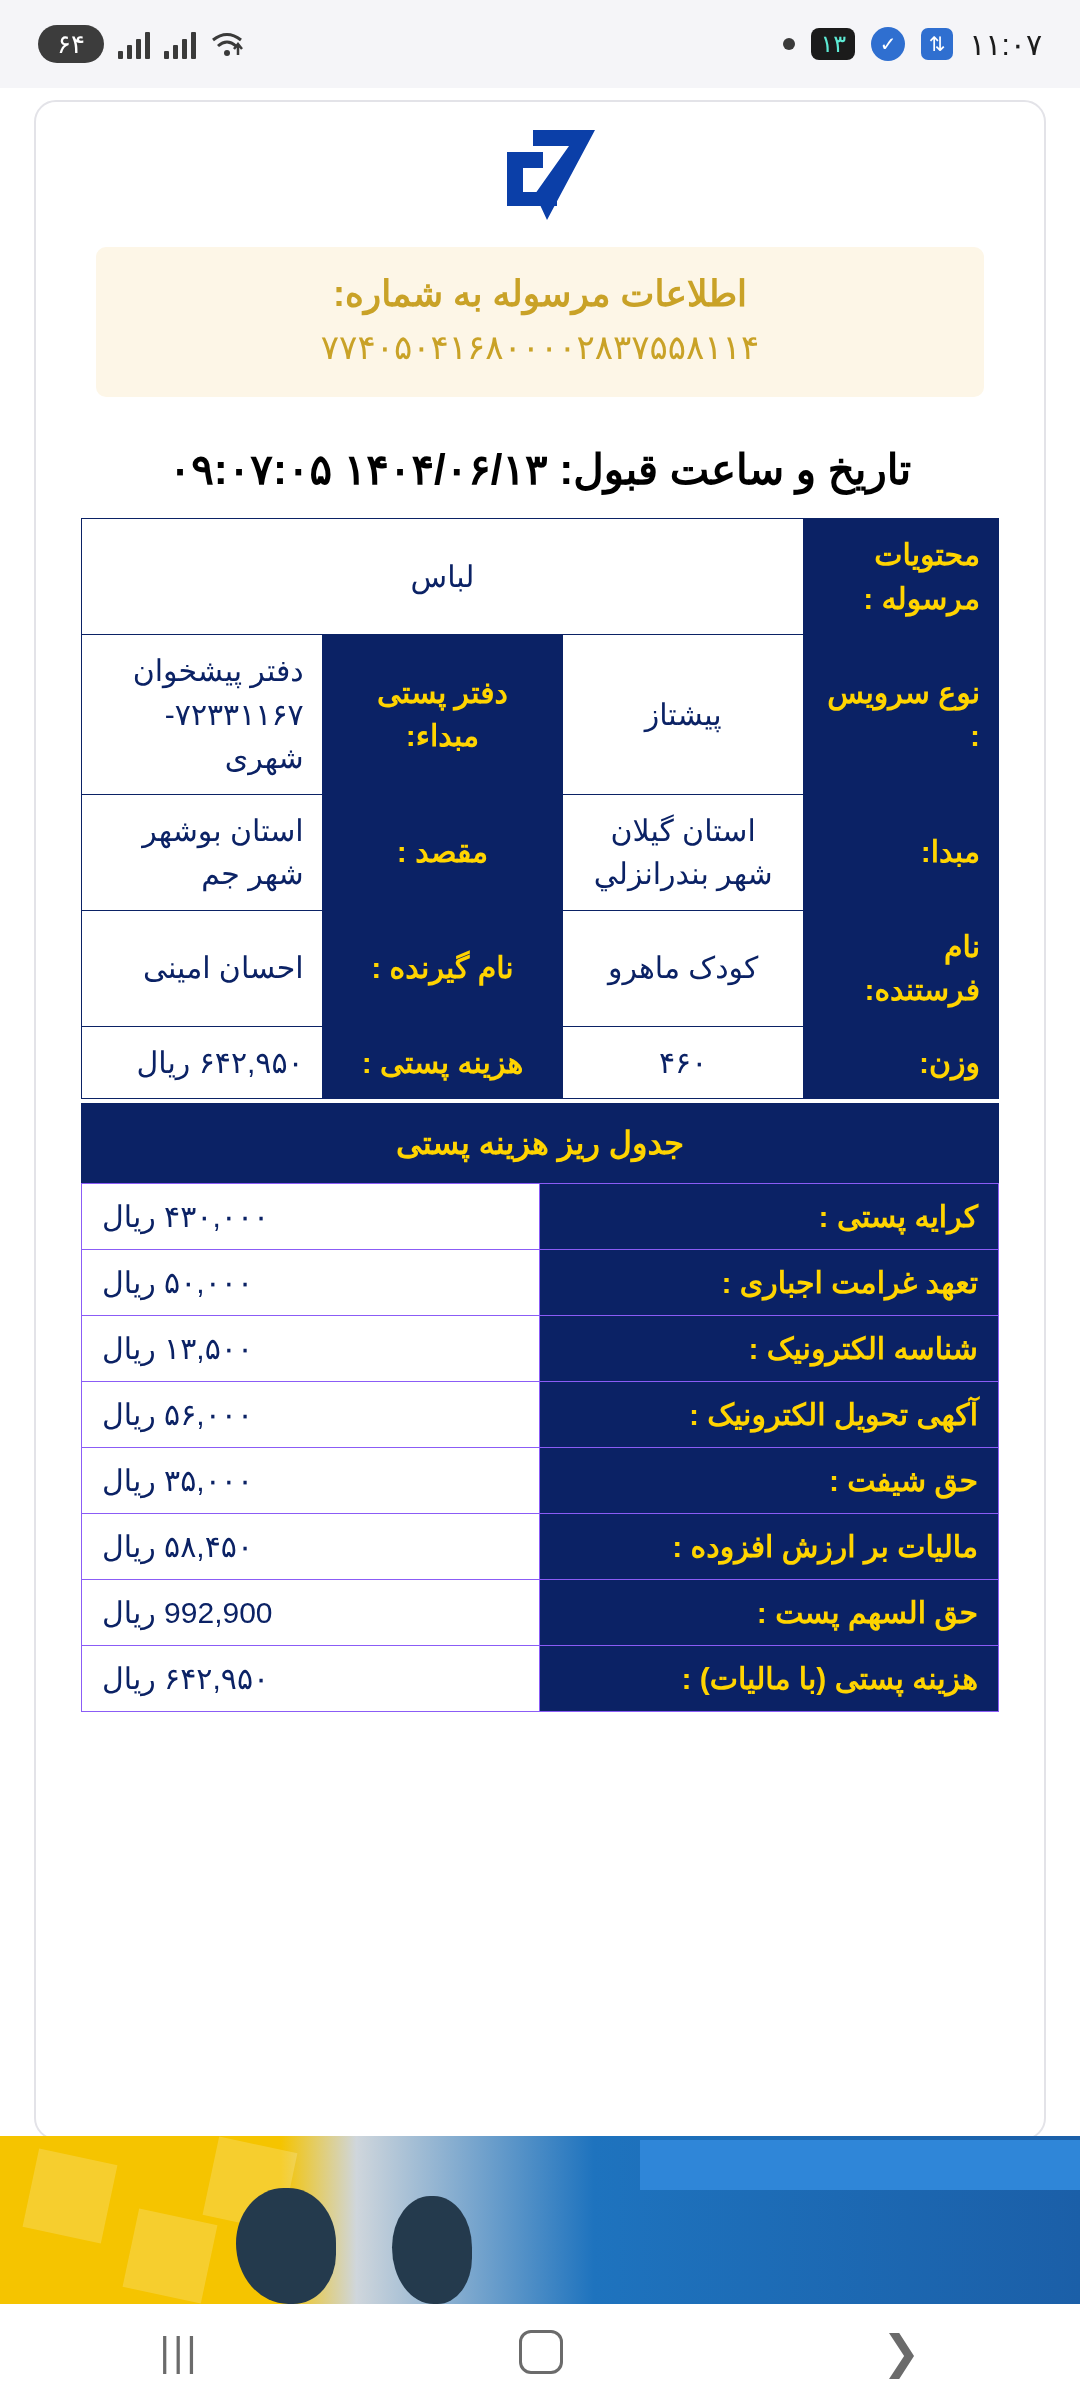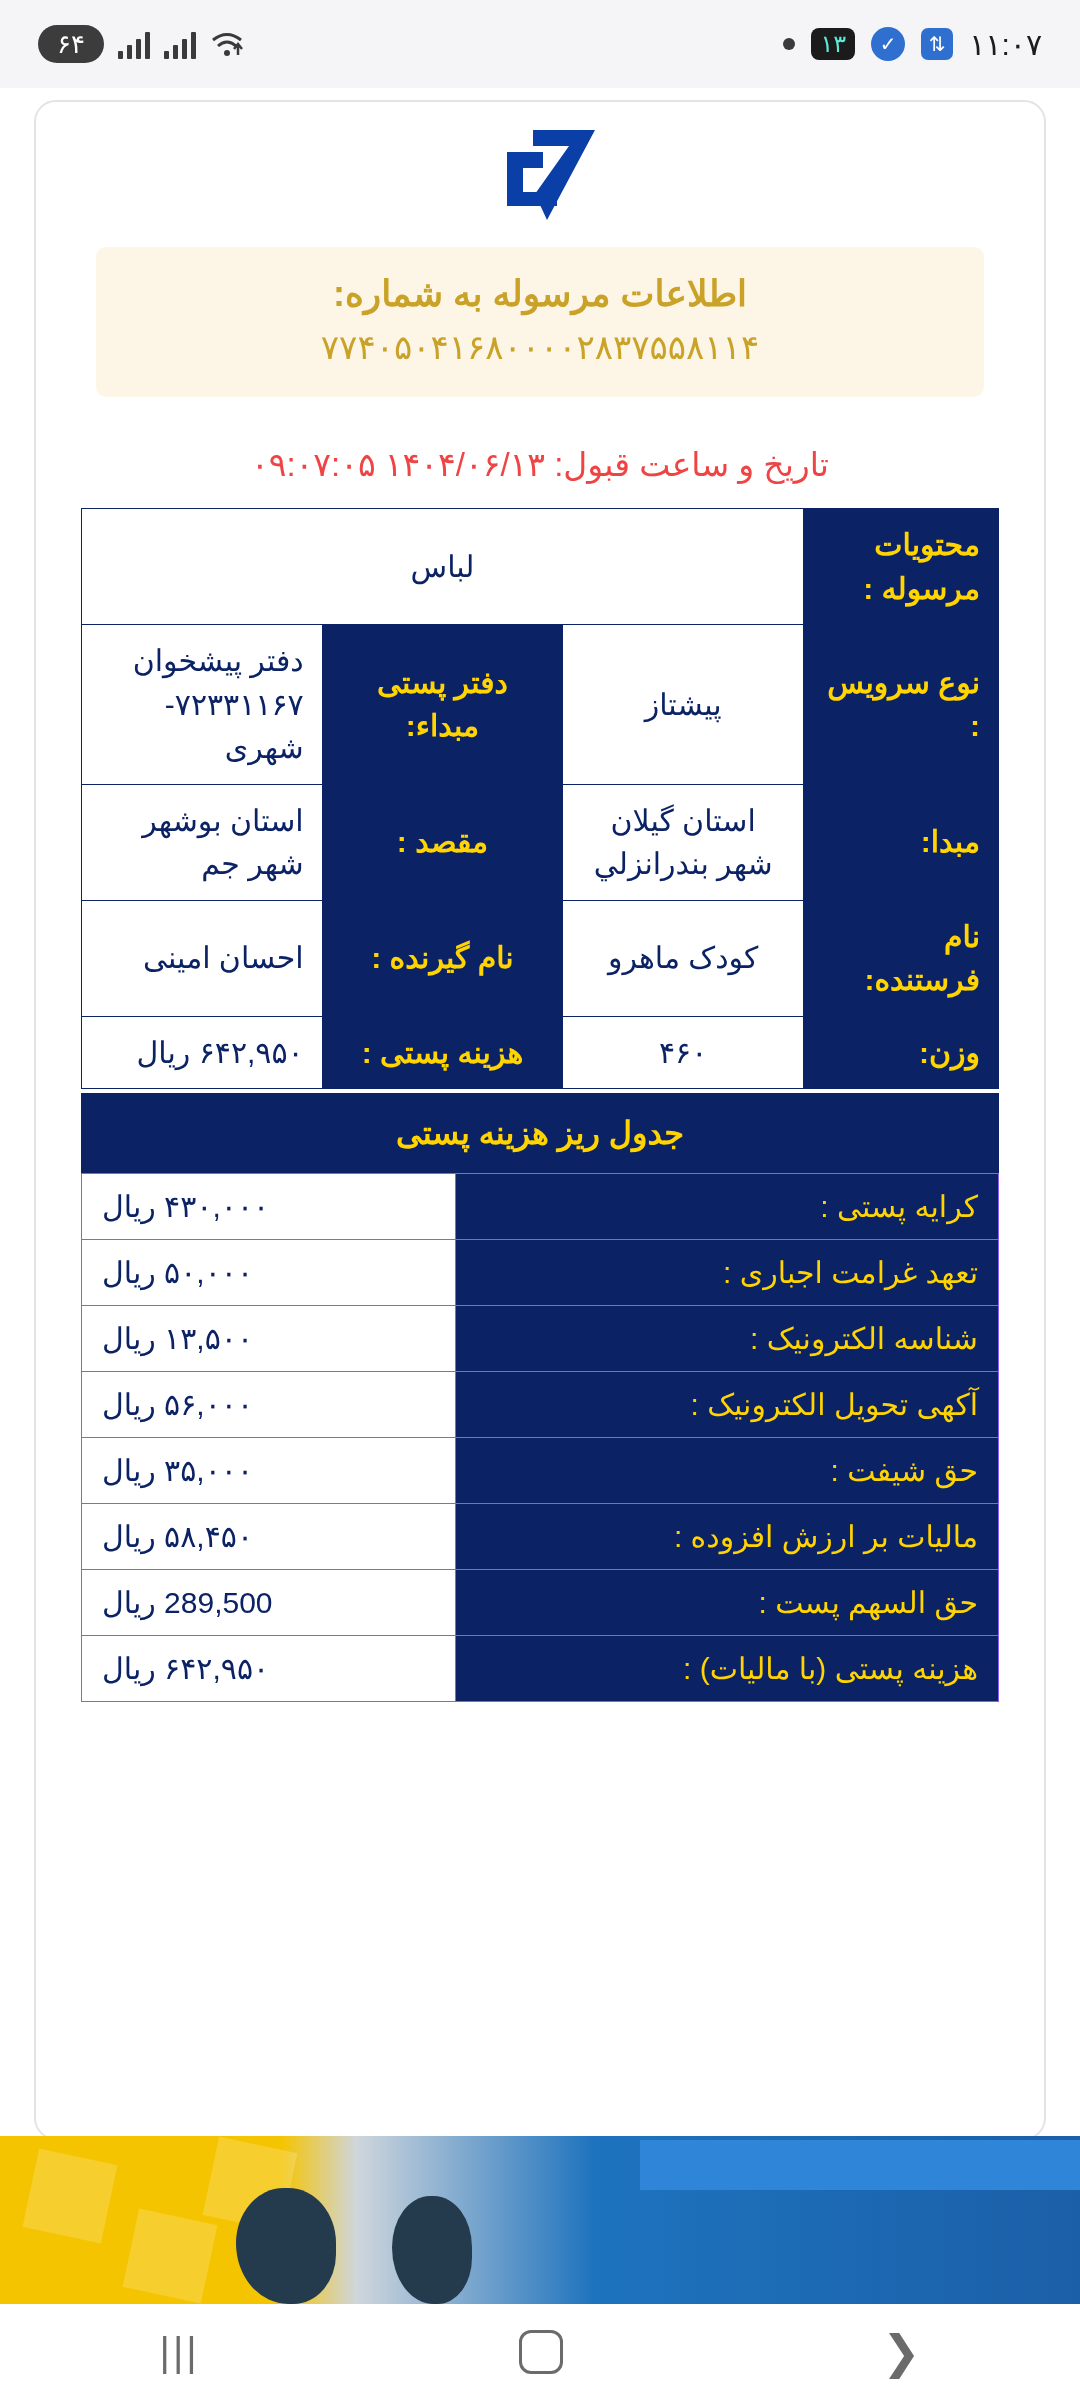--- a/index.html
+++ b/index.html
@@ -55,22 +55,22 @@
   .logo { width: 135px; height: 105px; }
 
   .banner {
     margin: 8px 60px 0; background: #fdf6e7; border-radius: 10px;
     padding: 26px 20px 30px; text-align: center;
   }
   .banner-title { color: #c9a227; font-size: 36px; font-weight: bold; }
   .banner-num { color: #c9a227; font-size: 34px; margin-top: 12px; letter-spacing: 1px; }
 
   .accept-line {
-    text-align: center; color: #ef4444; font-weight: normal;
-    font-size: 33px; padding: 48px 0 20px;
+    text-align: center; color: #000000; font-weight: bold;
+    font-size: 42px; padding: 48px 0 20px;
   }
 
   table.info { width: 918px; margin: 4px auto; border-collapse: collapse; table-layout: fixed; }
   table.info td {
     border: 1px solid #0b2265; padding: 14px 18px; vertical-align: middle;
     font-size: 30px; line-height: 1.45;
   }
   td.lbl { background: #0b2265; color: #ffd400; font-weight: bold; text-align: right; }
   td.lbl.center { text-align: center; }
   td.val { background: #fff; color: #0b2265; text-align: center; }
@@ -80,21 +80,21 @@
   .w-lbl2 { width: 195px; }
   .w-val2 { width: 264px; }
 
   .section-head {
     background: #0b2265; color: #ffd400; font-weight: bold;
     text-align: center; font-size: 32px; padding: 20px 11px;
     border: 1px solid #0b2265;
   }
   table.fees { width: 918px; margin: 0 auto; border-collapse: collapse; table-layout: fixed; }
   table.fees td { border: 1px solid #8b5cf6; padding: 15px 20px; font-size: 30px; }
-  table.fees td.f-lbl { background: #0b2265; color: #ffd400; font-weight: normal; width: 543px; text-align: right; }
+  table.fees td.f-lbl { background: #0b2265; color: #ffd400; font-weight: bold; width: 459px; text-align: right; }
   table.fees td.f-val { background: #fff; color: #0b2265; text-align: left; }
 
   
   .ad {
     position: absolute; left: 0; top: 2136px; width: 1080px; height: 168px;
     background: linear-gradient(90deg,#f5c400 0%,#f5c400 26%,#cfd6dc 33%,#1e73be 55%,#1b5fa8 100%);
     overflow: hidden;
   }
   .ad .hex {
     position: absolute; width: 80px; height: 80px; background: rgba(255,255,255,0.18);
@@ -232,21 +232,21 @@
         <tr>
           <td class="f-lbl">حق شیفت :</td>
           <td class="f-val">۳۵,۰۰۰ ریال</td>
         </tr>
         <tr>
           <td class="f-lbl">مالیات بر ارزش افزوده :</td>
           <td class="f-val">۵۸,۴۵۰ ریال</td>
         </tr>
         <tr>
           <td class="f-lbl">حق السهم پست :</td>
-          <td class="f-val">289,500 ریال</td>
+          <td class="f-val">992,900 ریال</td>
         </tr>
         <tr>
           <td class="f-lbl">هزینه پستی (با مالیات) :</td>
           <td class="f-val">۶۴۲,۹۵۰ ریال</td>
         </tr>
       </tbody>
     </table>
 
   </div>
 

